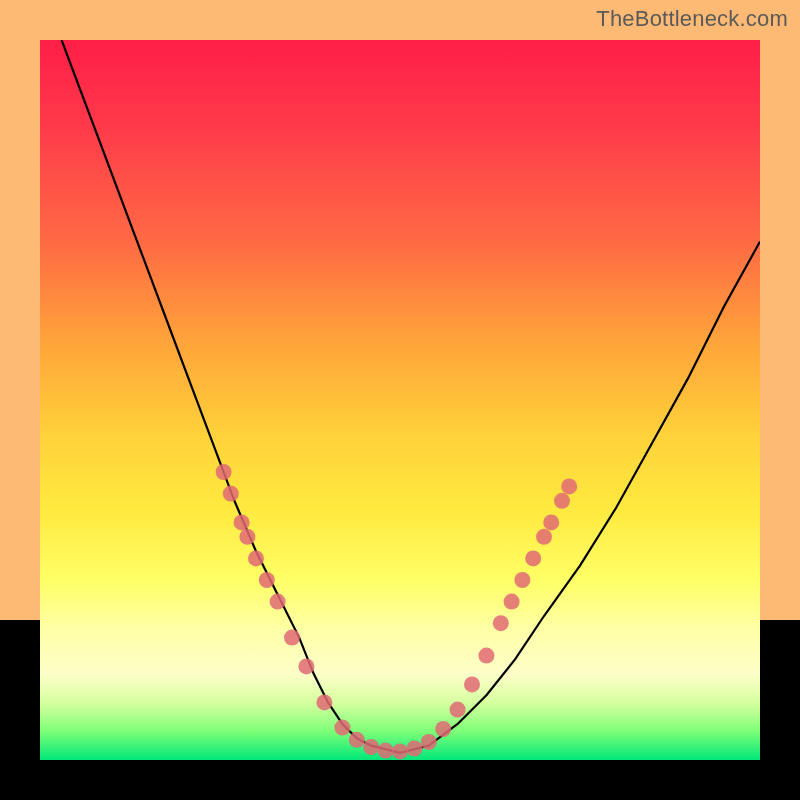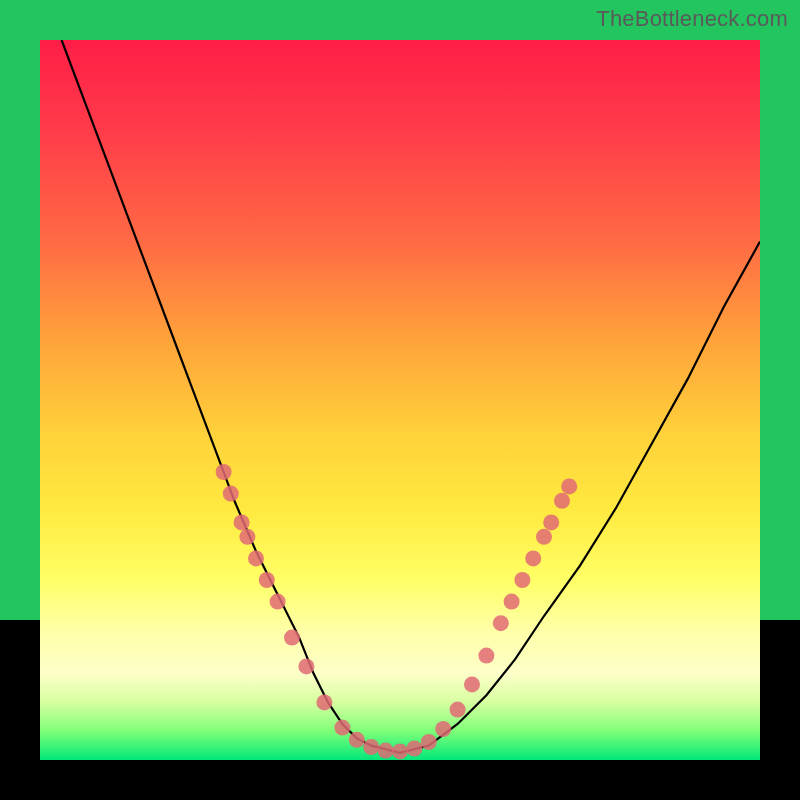--- a/index.html
+++ b/index.html
@@ -9,21 +9,21 @@
     height: 800px;
     background: #000;
     overflow: hidden;
   }
   .frame {
     position: absolute;
     top: 0;
     left: 0;
     width: 800px;
     height: 620px;
-    background: #22c55e;
+    background: #fdba74;
     text-align: center;
   }
   .plot-area {
     position: absolute;
     top: 40px;
     left: 40px;
     width: 720px;
     height: 720px;
     background: linear-gradient(to bottom,
       #ff1e47 0%,

